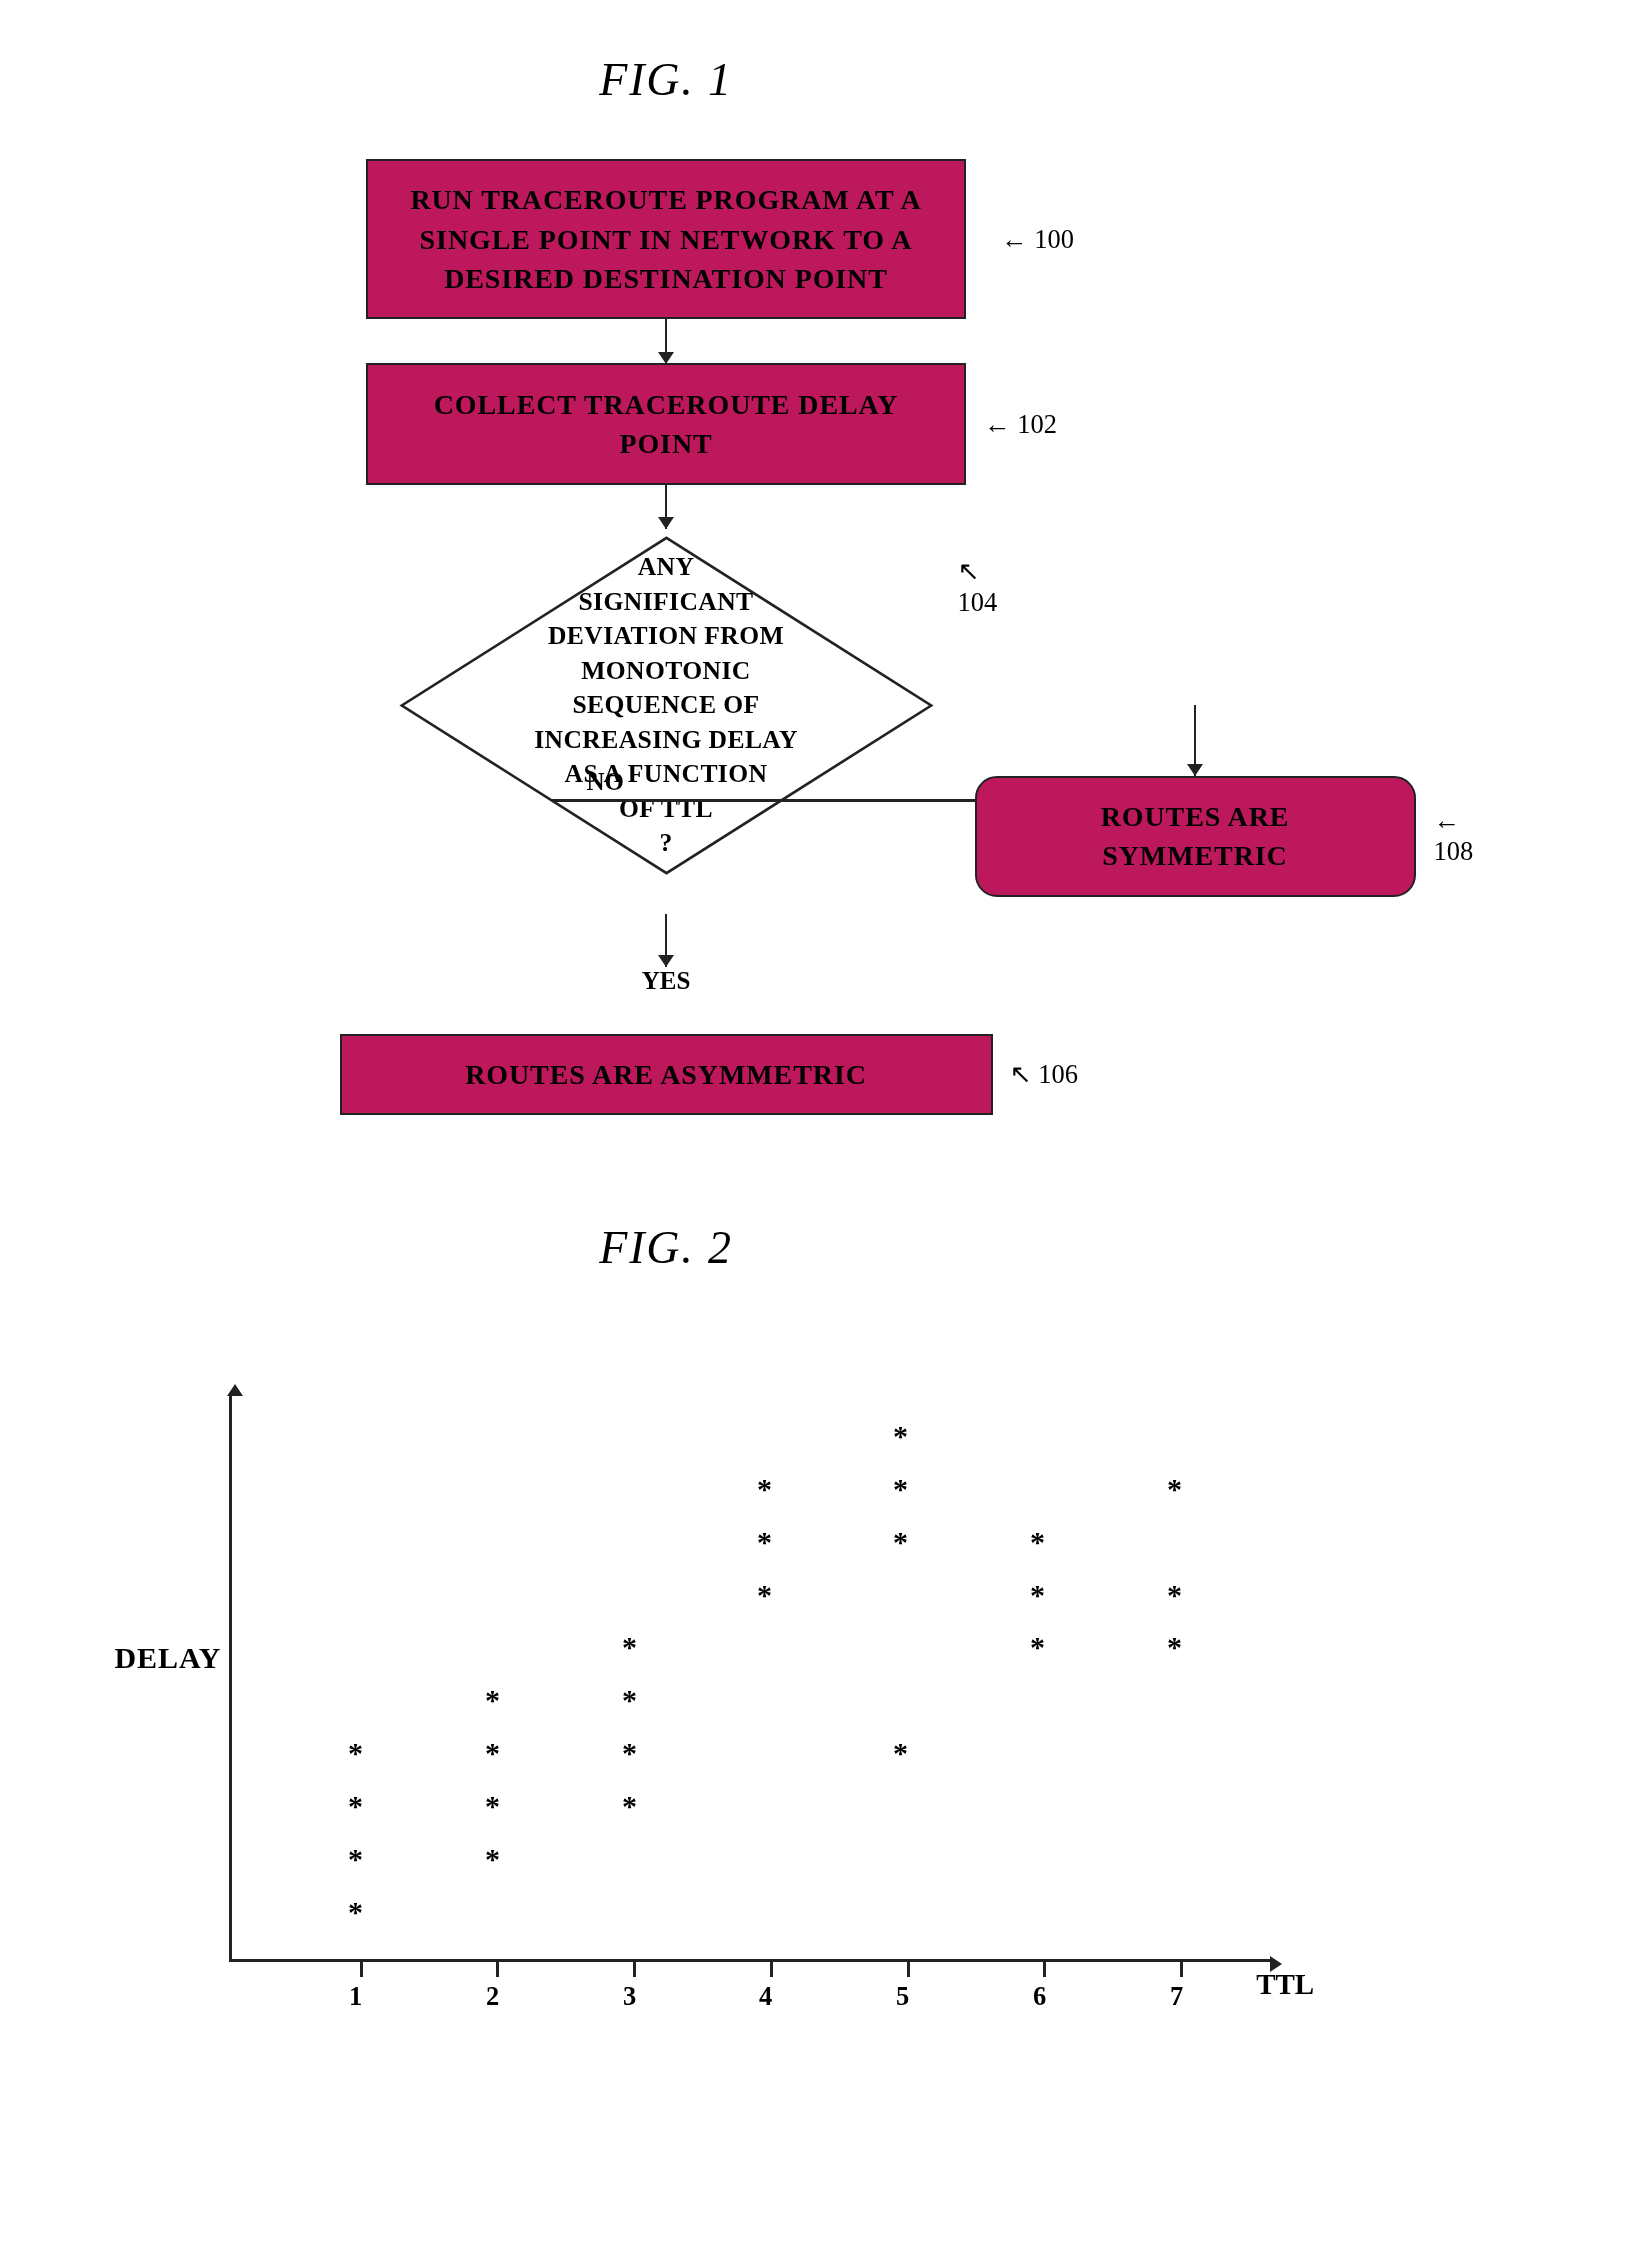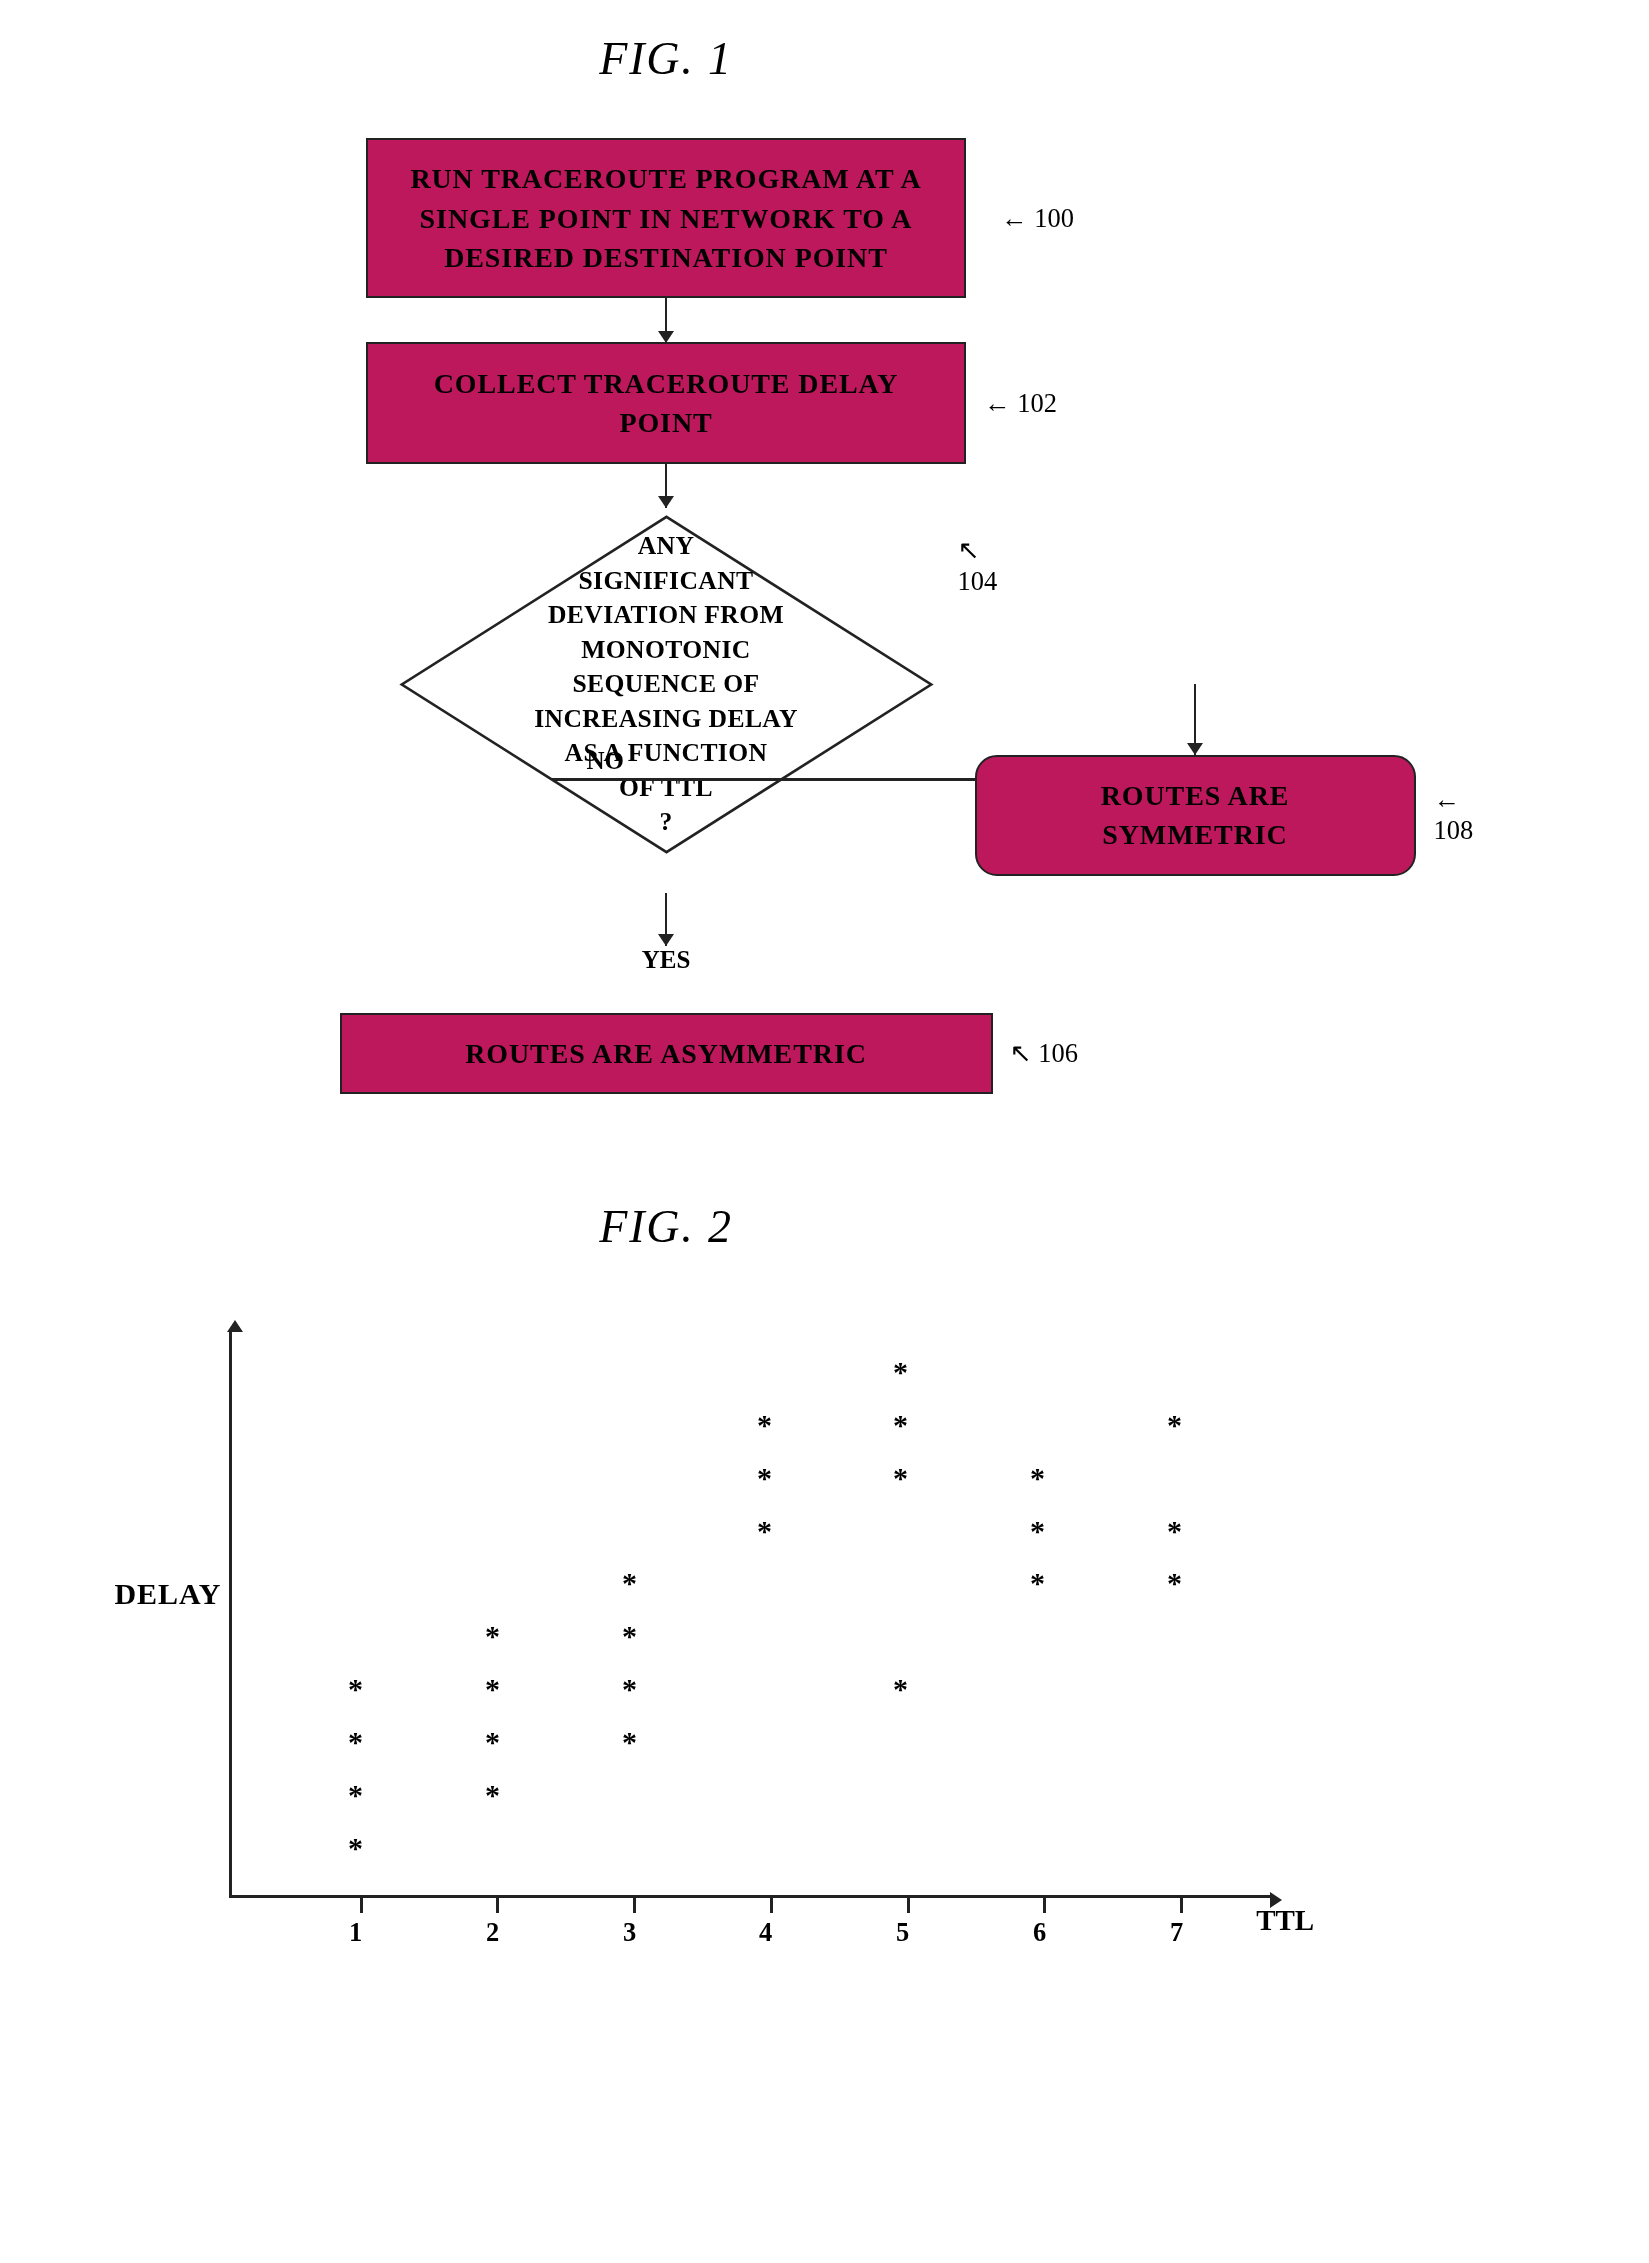--- a/index.html
+++ b/index.html
@@ -8,21 +8,21 @@
       font-family: 'Times New Roman', Times, serif;
       width: 1650px;
       min-height: 2264px;
       position: relative;
     }
 
     .page {
       width: 1332px;
       min-height: 2264px;
       background: #fff;
-      padding: 32px 88px;
+      padding: 53px 88px;
     }
 
     
     .fig1-title {
       text-align: center;
       font-style: italic;
       font-size: 46px;
       font-weight: normal;
       margin-bottom: 53px;
       letter-spacing: 1.8px;
@@ -95,21 +95,21 @@
 
     .fig2-section {
       margin-top: 71px;
     }
 
     .fig2-title {
       text-align: center;
       font-style: italic;
       font-size: 46px;
       font-weight: normal;
-      margin-bottom: 42px;
+      margin-bottom: 85px;
       letter-spacing: 1.8px;
     }
 
     .chart-container {
       position: relative;
       width: 1235px;
       height: 706px;
       margin: 0 auto;
     }
 

